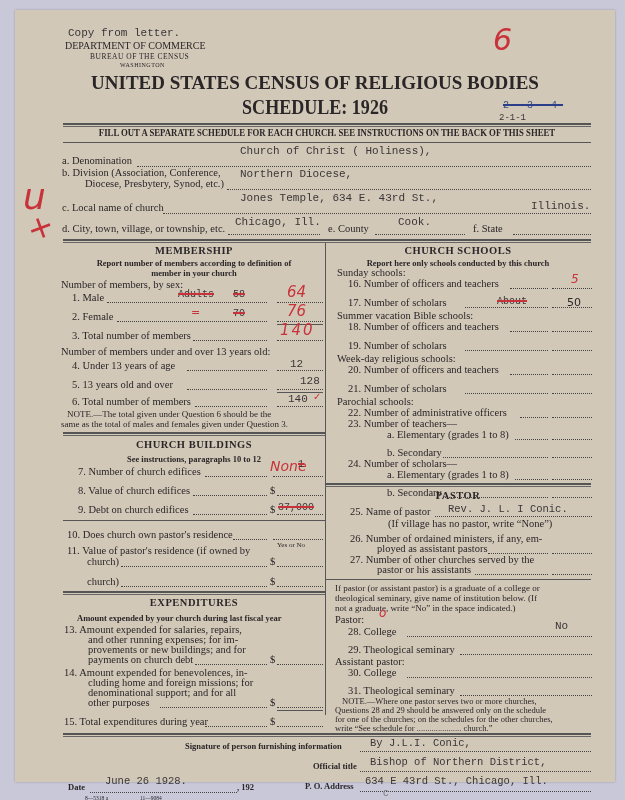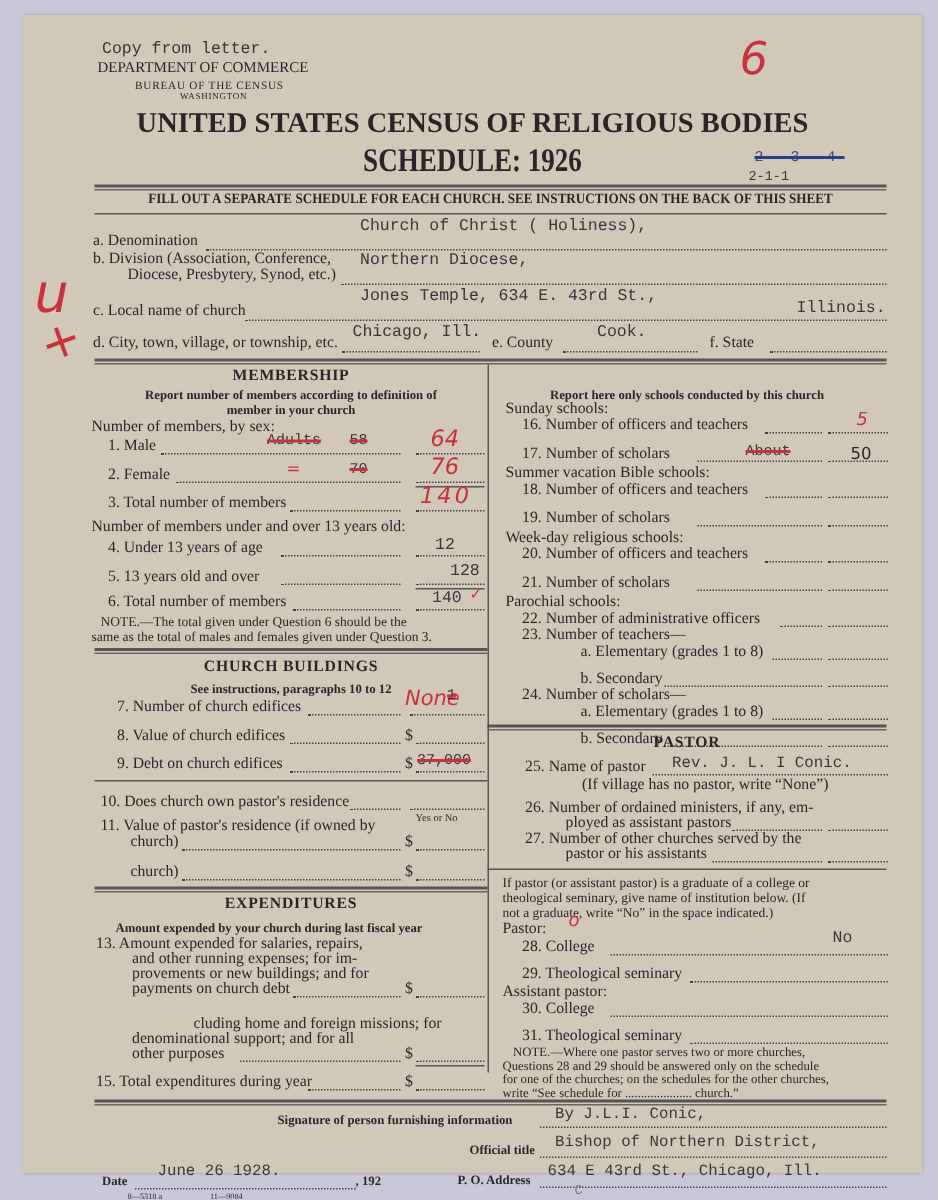--- a/index.html
+++ b/index.html
@@ -169,33 +169,35 @@
   <div class="abs bold sm" style="left:62px;top:603px;">Amount expended by your church during last fiscal year</div>
 
   <div class="abs lbl" style="left:49px;top:614px;">13. Amount expended for salaries, repairs,</div>
   <div class="abs lbl" style="left:73px;top:624px;">and other running expenses; for im-</div>
   <div class="abs lbl" style="left:73px;top:634px;">provements or new buildings; and for</div>
   <div class="abs lbl" style="left:73px;top:644px;">payments on church debt</div>
   <div class="dots" style="left:180px;top:654px;width:72px;"></div>
   <div class="abs lbl" style="left:255px;top:644px;">$</div>
   <div class="dots" style="left:262px;top:654px;width:46px;"></div>
 
-  <div class="abs lbl" style="left:73px;top:667px;margin-left:41px;">cluding home and foreign missions; for</div>
+  <div class="abs lbl" style="left:49px;top:657px;">14. Amount expended for benevolences, in-</div>
+  <div class="abs lbl" style="left:73px;top:667px;">cluding home and foreign missions; for</div>
   <div class="abs lbl" style="left:73px;top:677px;">denominational support; and for all</div>
   <div class="abs lbl" style="left:73px;top:687px;">other purposes</div>
   <div class="dots" style="left:145px;top:697px;width:107px;"></div>
   <div class="abs lbl" style="left:255px;top:687px;">$</div>
   <div class="dots" style="left:262px;top:697px;width:46px;"></div>
   <div class="hline" style="left:262px;top:700px;width:46px;"></div>
 
   <div class="abs lbl" style="left:49px;top:706px;">15. Total expenditures during year</div>
   <div class="dots" style="left:190px;top:716px;width:62px;"></div>
   <div class="abs lbl" style="left:255px;top:706px;">$</div>
   <div class="dots" style="left:262px;top:716px;width:46px;"></div>
 
+  <div class="abs bold center" style="left:310px;width:266px;top:235px;font-size:10.5px;letter-spacing:0.5px;">CHURCH SCHOOLS</div>
   <div class="abs bold center sm" style="left:310px;width:266px;top:248px;">Report here only schools conducted by this church</div>
   <div class="abs lbl" style="left:322px;top:257px;">Sunday schools:</div>
 
   <div class="abs lbl" style="left:333px;top:268px;">16. Number of officers and teachers</div>
   <div class="dots" style="left:495px;top:278px;width:38px;"></div>
   <div class="dots" style="left:537px;top:278px;width:40px;"></div>
   <div class="abs red" style="left:556px;top:262px;font-size:12px;">5</div>
 
   <div class="abs lbl" style="left:333px;top:287px;">17. Number of scholars</div>
   <div class="dots" style="left:450px;top:297px;width:83px;"></div>

